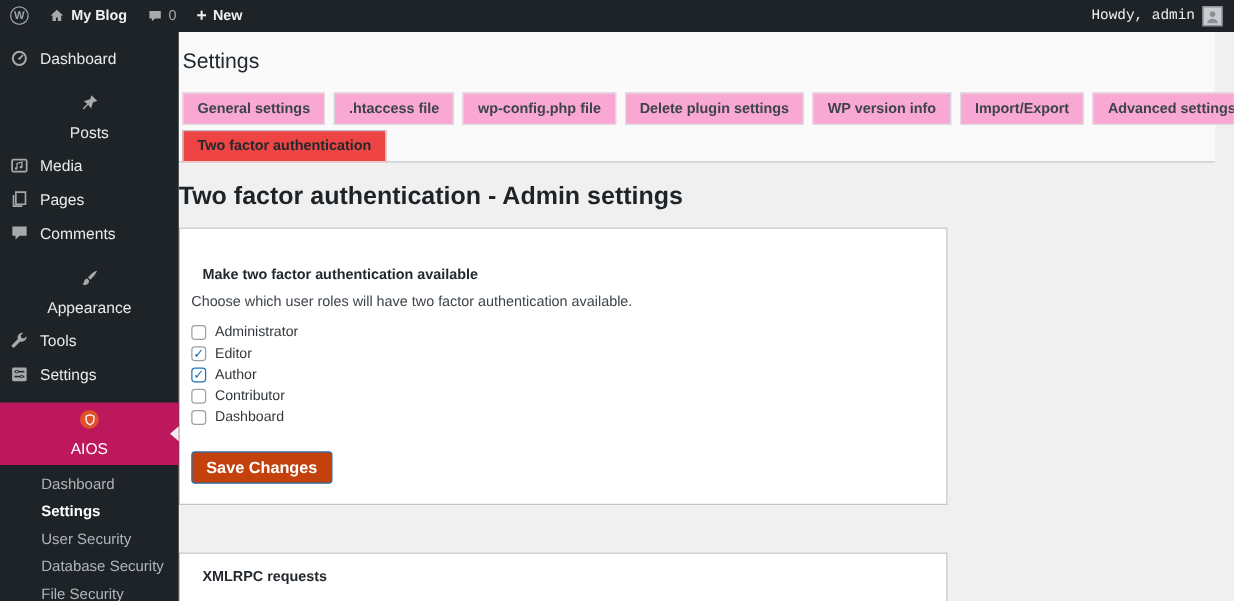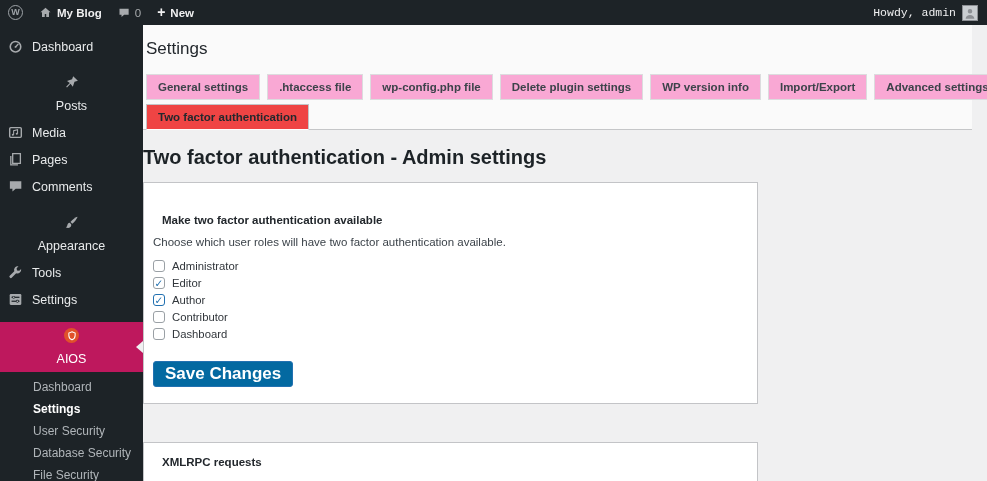--- a/index.html
+++ b/index.html
@@ -82,23 +82,23 @@
   .card-desc { font-size:11.5px; color:#3c434a; margin:10px 0 12px; }
   .role-row { display:flex; align-items:center; gap:7px; margin-bottom:5px; font-size:11.3px; color:#32373c; cursor:pointer; }
   .checkbox {
     width:12px; height:12px; border:1px solid #9aa0a5; border-radius:3px; background:#fff;
     display:flex; align-items:center; justify-content:center;
     font-size:10.5px; line-height:1; color:transparent; flex:0 0 12px;
   }
   .checkbox.checked { color:#2271b1; }
   .checkbox.focus { border:1.6px solid #2271b1; }
   .save-btn {
-    margin-top:16px; display:inline-block; background:#0369a1; color:#fff;
+    margin-top:16px; display:inline-block; background:#c2410c; color:#fff;
     border:1px solid #2271b1; border-radius:3px; padding:6px 11px;
-    font-size:17px; font-weight:bold; font-family:inherit; cursor:pointer; line-height:12px;
+    font-size:13px; font-weight:bold; font-family:inherit; cursor:pointer; line-height:12px;
   }
   .card2 { margin-top:38px; }
   .card2 .card-inner { padding:13px 9px 60px; }
 </style>
 </head>
 <body>
 
 <div class="adminbar">
   <div class="ab-item">
     <span class="wp-logo-circle">W</span>

